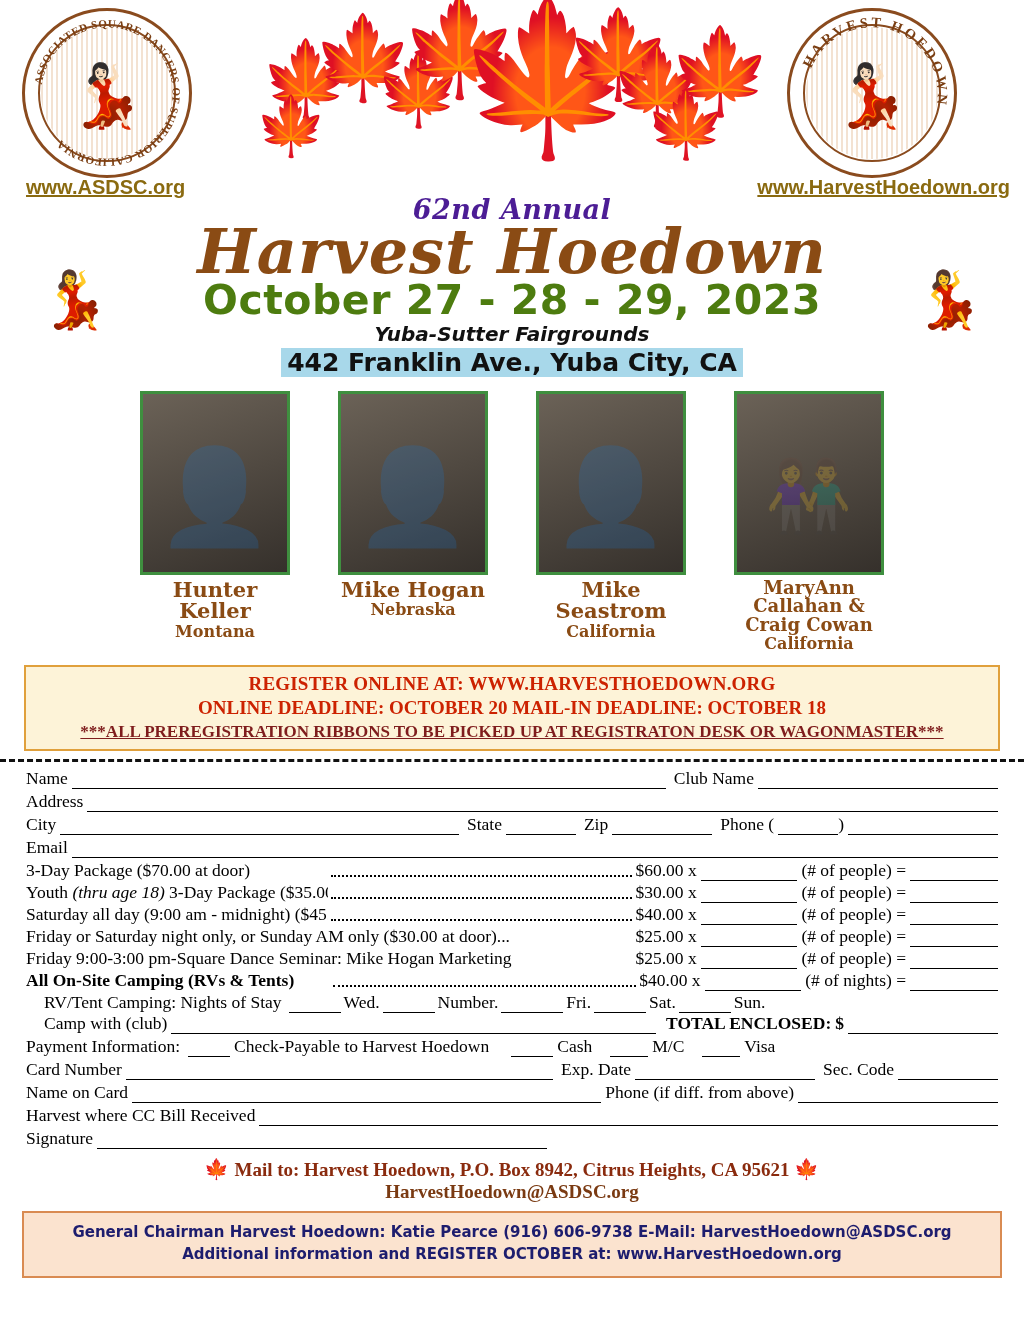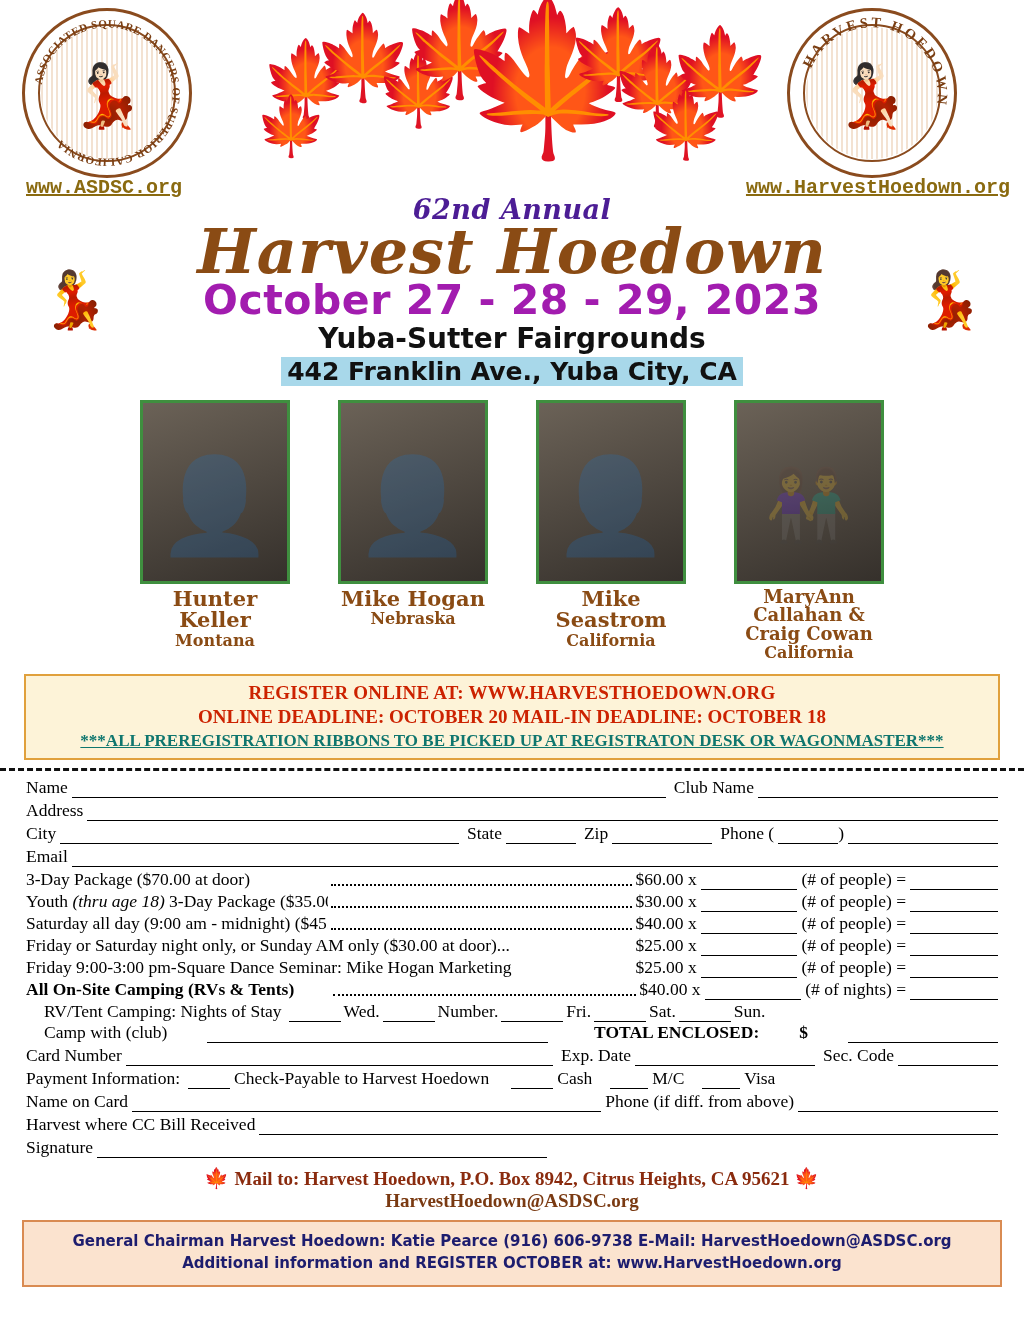--- a/index.html
+++ b/index.html
@@ -41,21 +41,21 @@
     font-size:8.5px; font-weight:bold; color:#7a3e12;
     letter-spacing:.5px;
   }
   .seal .dancers {
     position:absolute; left:50%; top:52%; transform:translate(-50%,-50%);
     font-size:62px; line-height:1; color:#9b4b16;
   }
 
   .url-left, .url-right {
     position:absolute; top:176px;
-    font-family:Liberation Mono, monospace;
+    font-family:Liberation Sans, sans-serif;
     font-weight:bold; font-size:20px; color:#8a6a10;
     white-space:nowrap;
   }
   .url-left { left:26px; }
   .url-right { right:14px; color:#8a6a10; }
 
   .leaves {
     position:absolute; left:250px; top:0; width:520px; height:190px;
   }
   .leaf { position:absolute; line-height:1; }
@@ -69,27 +69,28 @@
     letter-spacing:.5px;
   }
   .event-title {
     font-family:"DejaVu Serif", serif;
     font-style:italic; font-weight:bold;
     font-size:62px; color:#8a4b14;
     margin-top:-10px; letter-spacing:1px;
   }
   .event-date {
     font-family:"DejaVu Sans", sans-serif;
-    font-weight:bold; font-size:41px; color:#a21caf;
+    font-weight:bold; font-size:41px; color:#4d7c0f;
     margin-top:-12px; letter-spacing:.5px;
   }
   .venue {
     font-family:"DejaVu Sans", sans-serif;
-    font-weight:bold; font-size:28px; color:#111;
+    font-weight:bold; font-size:20px; color:#111;
     margin-top:-2px;
+    font-style:italic;
   }
   .address {
     display:inline-block;
     font-family:"DejaVu Sans", sans-serif;
     font-weight:bold; font-size:25px; color:#111;
     background:#a8d8ea; padding:0 6px; margin-top:2px;
   }
 
   .side-dancer {
     position:absolute; font-size:56px; color:#e8832a; line-height:1;
@@ -137,21 +138,21 @@
   .register-line1 {
     font-family:"Liberation Serif", serif;
     font-weight:bold; font-size:19px; color:#cc2200; letter-spacing:.2px;
   }
   .register-line2 {
     font-family:"Liberation Serif", serif;
     font-weight:bold; font-size:19px; color:#cc2200; margin-top:2px;
   }
   .register-line3 {
     font-family:"Liberation Serif", serif;
-    font-weight:bold; font-size:17px; color:#0f766e; margin-top:3px;
+    font-weight:bold; font-size:17px; color:#7f1d1d; margin-top:3px;
   }
   .register-line3 u { text-decoration:underline; }
 
   .cut-line {
     border-top:3px dashed #111;
     margin:8px 0 0 0;
   }
 
   
   .form {
@@ -406,50 +407,50 @@
     <span class="u" style="width:52px;margin:0 3px;"></span>
     <span>Number.</span>
     <span class="u" style="width:62px;margin:0 3px;"></span>
     <span>Fri.</span>
     <span class="u" style="width:52px;margin:0 3px;"></span>
     <span>Sat.</span>
     <span class="u" style="width:52px;margin:0 3px;"></span>
     <span>Sun.</span>
   </div>
 
-  <div class="frow" style="padding-left:18px;gap:36px;">
+  <div class="frow" style="padding-left:18px;">
     <span class="lbl">Camp with (club)</span>
     <span class="line"></span>
     <span class="lbl bold" style="padding-left:10px;">TOTAL ENCLOSED:</span>
     <span class="lbl bold">$</span>
     <span class="line w150"></span>
-  </div>
-
-  <div class="frow">
-    <span class="lbl">Card Number</span>
-    <span class="line"></span>
-    <span class="lbl" style="padding-left:8px;">Exp. Date</span>
-    <span class="line w180"></span>
-    <span class="lbl" style="padding-left:8px;">Sec. Code</span>
-    <span class="line w100"></span>
   </div>
 
   <div class="frow">
     <span class="lbl">Payment Information:</span>
     <span class="u" style="width:42px;margin:0 4px;"></span>
     <span class="lbl">Check-Payable to Harvest Hoedown</span>
     <span class="u" style="width:42px;margin:0 4px 0 18px;"></span>
     <span class="lbl">Cash</span>
     <span class="u" style="width:38px;margin:0 4px 0 14px;"></span>
     <span class="lbl">M/C</span>
     <span class="u" style="width:38px;margin:0 4px 0 14px;"></span>
     <span class="lbl">Visa</span>
   </div>
 
   <div class="frow">
+    <span class="lbl">Card Number</span>
+    <span class="line"></span>
+    <span class="lbl" style="padding-left:8px;">Exp. Date</span>
+    <span class="line w180"></span>
+    <span class="lbl" style="padding-left:8px;">Sec. Code</span>
+    <span class="line w100"></span>
+  </div>
+
+  <div class="frow">
     <span class="lbl">Name on Card</span>
     <span class="line"></span>
     <span class="lbl" style="padding-left:4px;">Phone (if diff. from above)</span>
     <span class="line w200"></span>
   </div>
 
   <div class="frow">
     <span class="lbl">Harvest where CC Bill Received</span>
     <span class="line"></span>
   </div>

